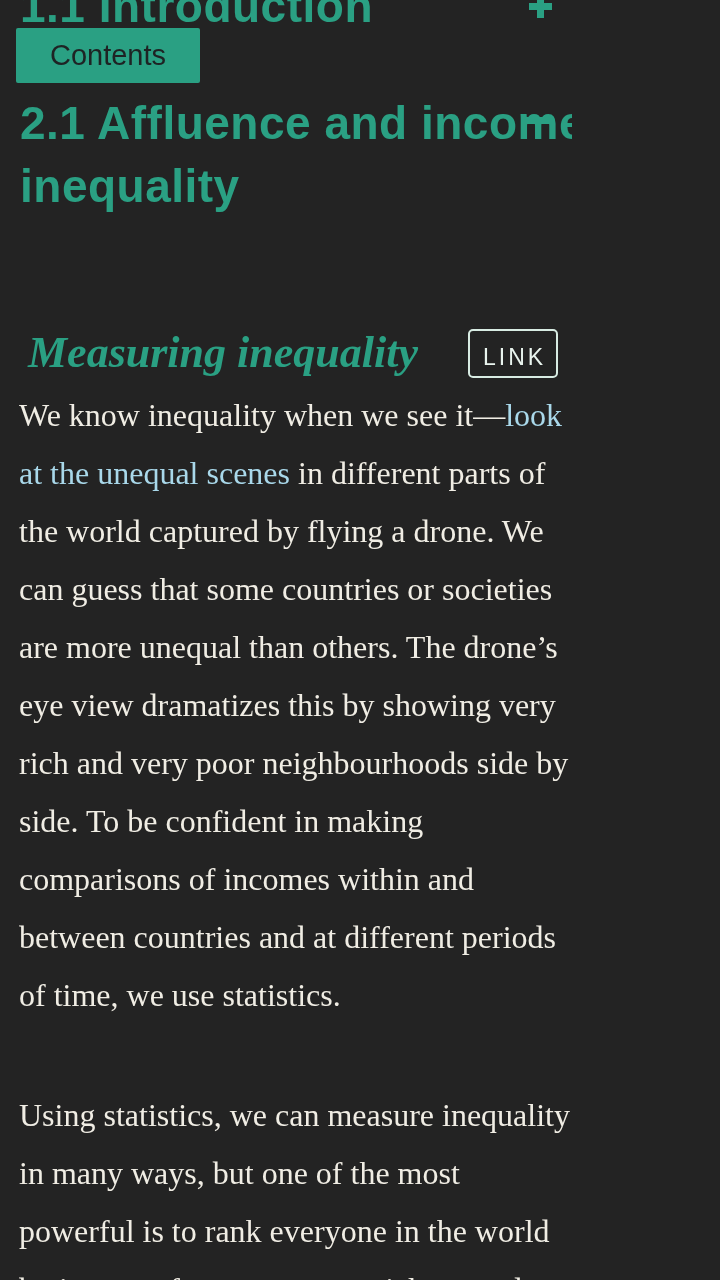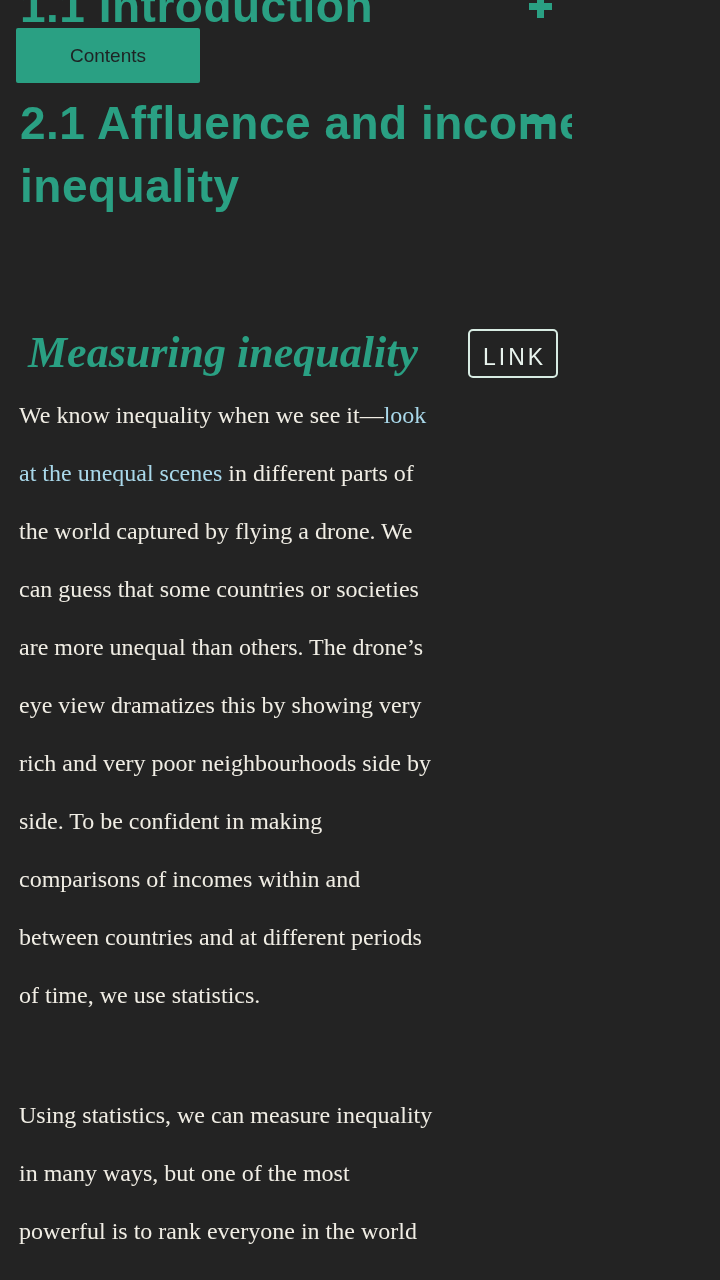--- a/index.html
+++ b/index.html
@@ -64,21 +64,21 @@
     position: absolute;
     top: 28px;
     left: 16px;
     width: 184px;
     height: 55px;
     background: #2aa083;
     color: #1e2324;
     border: none;
     border-radius: 2px;
     font-family: "Liberation Sans", sans-serif;
-    font-size: 19px;
+    font-size: 29px;
     font-weight: normal;
     text-align: center;
     z-index: 3;
     cursor: pointer;
     padding: 5px;
   }
 
   
   .subhead-row {
     position: absolute;
@@ -110,21 +110,21 @@
     cursor: pointer;
   }
 
   
   .body-par {
     position: absolute;
     left: 19px;
     width: 690px;
     margin: 0;
     font-family: "Liberation Serif", serif;
-    font-size: 24px;
+    font-size: 32px;
     line-height: 58px;
     color: #f0ede4;
     white-space: pre-line;
   }
   .par-1 { top: 386px; }
   .par-2 { top: 1086px; }
 
   .inline-link {
     color: #a9d8ea;
     text-decoration: none;

